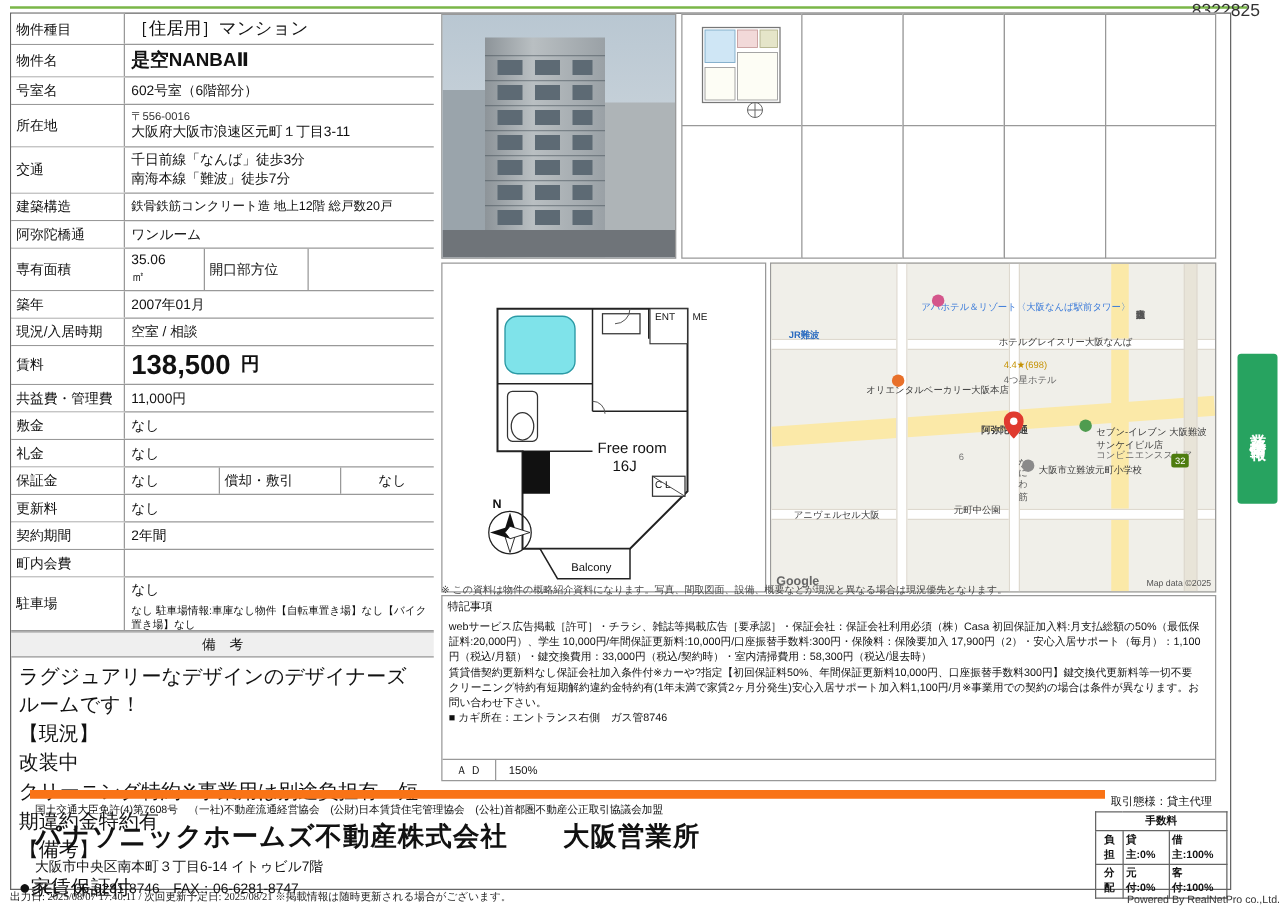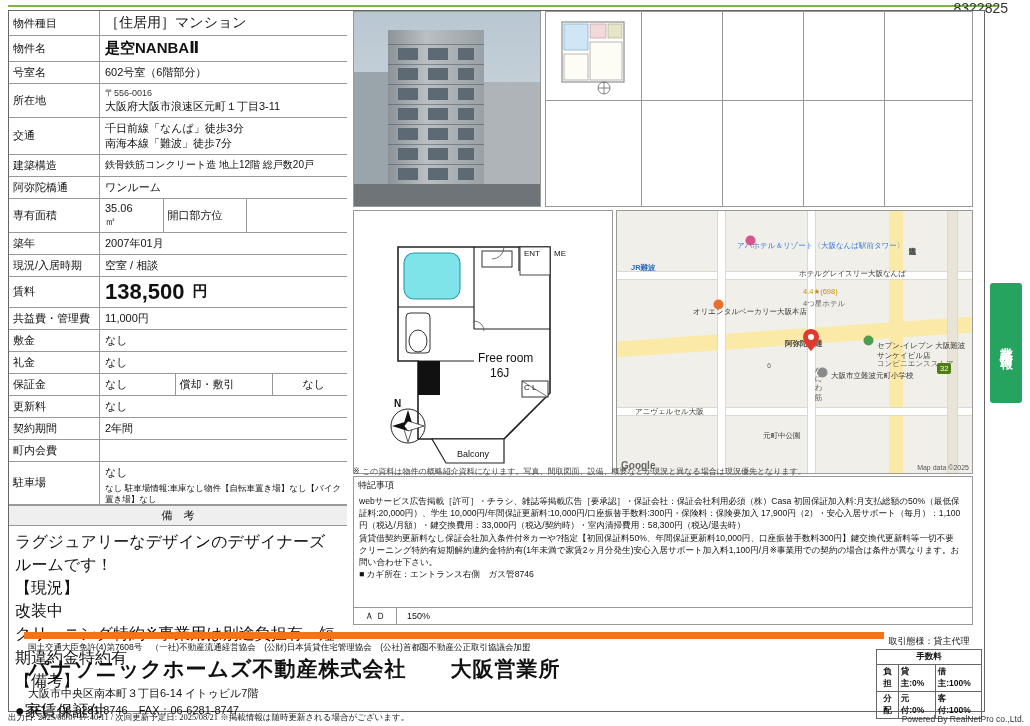--- a/index.html
+++ b/index.html
@@ -353,21 +353,21 @@
     <div class="poi" style="left:120px;top:30px;color:#3a7ad9">アパホテル＆リゾート〈大阪なんば駅前タワー〉</div>
     <div class="poi" style="left:14px;top:52px;font-weight:bold;color:#2b6bbf">JR難波</div>
     <div class="poi" style="left:182px;top:58px">ホテルグレイスリー大阪なんば</div>
     <div class="poi" style="left:186px;top:76px;color:#c59100">4.4★(698)</div>
     <div class="poi" style="left:186px;top:88px;color:#666">4つ星ホテル</div>
     <div class="poi" style="left:76px;top:96px">オリエンタルベーカリー大阪本店</div>
     <div class="poi" style="left:260px;top:130px">セブン-イレブン 大阪難波サンケイビル店</div>
     <div class="poi" style="left:260px;top:148px;color:#666">コンビニエンスストア</div>
     <div class="poi" style="left:214px;top:160px">大阪市立難波元町小学校</div>
     <div class="poi" style="left:18px;top:196px">アニヴェルセル大阪</div>
-    <div class="poi" style="left:146px;top:220px">元町中公園</div>
+    <div class="poi" style="left:146px;top:192px">元町中公園</div>
     <div class="maplabel" style="left:290px;top:30px;writing-mode:vertical-rl;color:#555">大阪市高速鉄道</div>
     <div class="maplabel" style="left:196px;top:150px;writing-mode:vertical-rl;color:#555">なにわ筋</div>
     <div class="maplabel" style="left:150px;top:150px;color:#777">6</div>
     <div class="maplabel" style="left:320px;top:152px;background:#4d7c0f;color:#fff;padding:1px 3px;border-radius:2px">32</div>
     <div class="maplabel" style="left:168px;top:128px;font-weight:bold;color:#444">阿弥陀橋通</div>
 
     <svg class="pin" style="left:186px;top:118px" viewBox="0 0 16 22" xmlns="http://www.w3.org/2000/svg">
       <path d="M8 0 C3.6 0 0 3.6 0 8 c0 6 8 14 8 14 s8 -8 8 -14 c0 -4.4 -3.6 -8 -8 -8z" fill="#e03a2f"></path>
       <circle cx="8" cy="8" r="3" fill="#fff"></circle>
     </svg>

